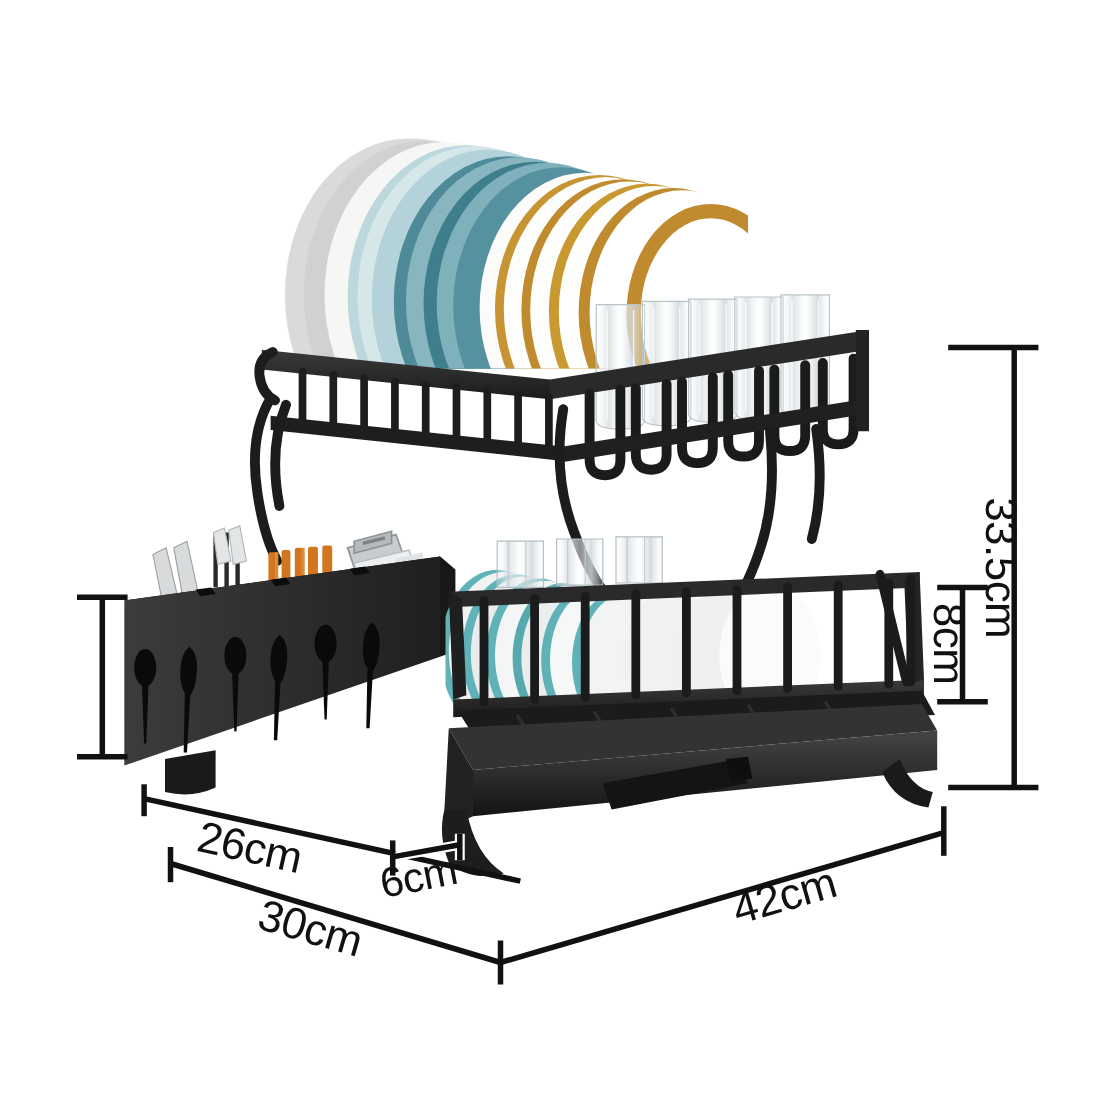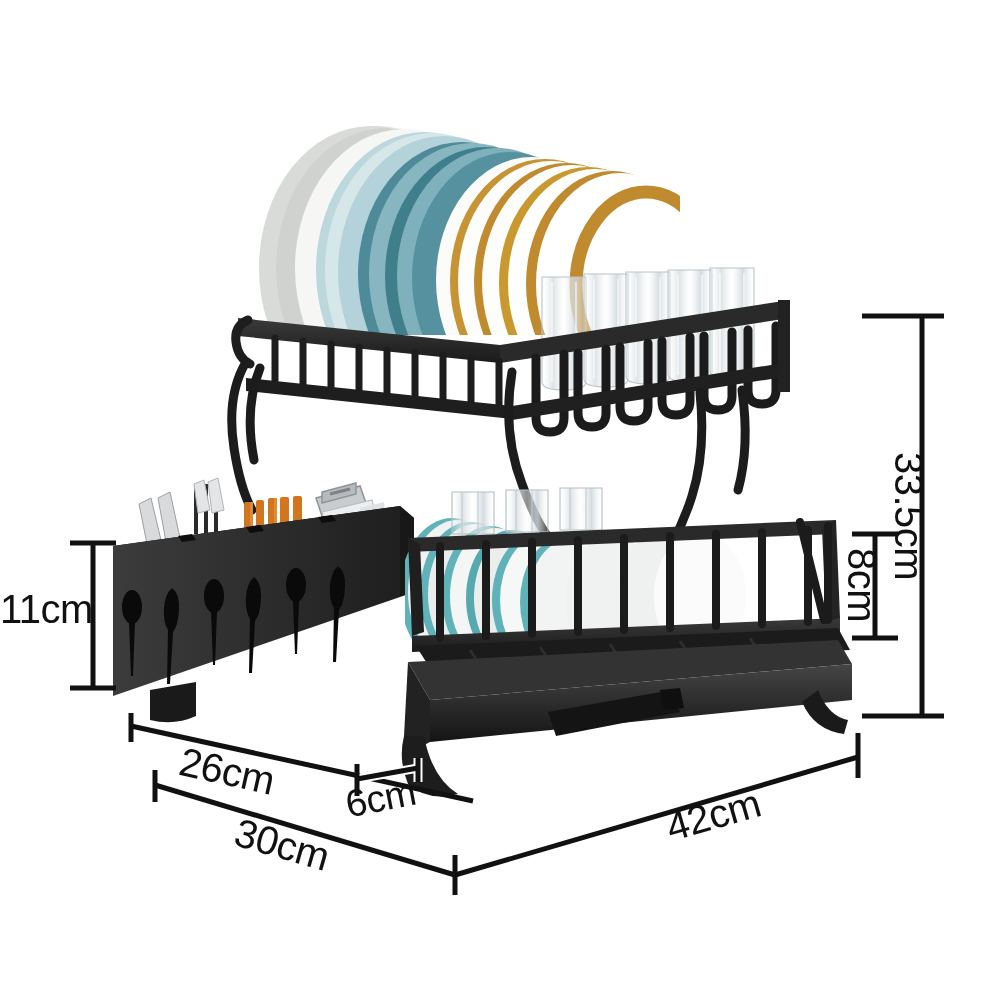--- a/index.html
+++ b/index.html
@@ -358,21 +358,20 @@
     <g stroke="#111111" stroke-width="5" fill="none">
       <line x1="455" y1="875" x2="858" y2="757"></line>
       <line x1="858" y1="733" x2="858" y2="778"></line>
     </g>
   </svg>
 
   <div class="dimlabel" style="left:931px;top:452px;font-size:40px;transform:rotate(90deg);transform-origin:left top;">33.5cm</div>
 
   <div class="dimlabel" style="left:884px;top:548px;font-size:40px;transform:rotate(90deg);transform-origin:left top;">8cm</div>
 
-  <div class="dimlabel" style="left:0px;top:587px;font-size:40px;">11cm</div>
 
   <div class="dimlabel" style="left:185px;top:739px;font-size:40px;transform:rotate(12.5deg);transform-origin:left top;">26cm</div>
 
   <div class="dimlabel" style="left:242px;top:810px;font-size:40px;transform:rotate(16deg);transform-origin:left top;">30cm</div>
 
   <div class="dimlabel" style="left:342px;top:784px;font-size:38px;transform:rotate(-11deg);transform-origin:left top;">6cm</div>
 
   <div class="dimlabel" style="left:661px;top:807px;font-size:40px;transform:rotate(-16deg);transform-origin:left top;">42cm</div>
 
 </div>

